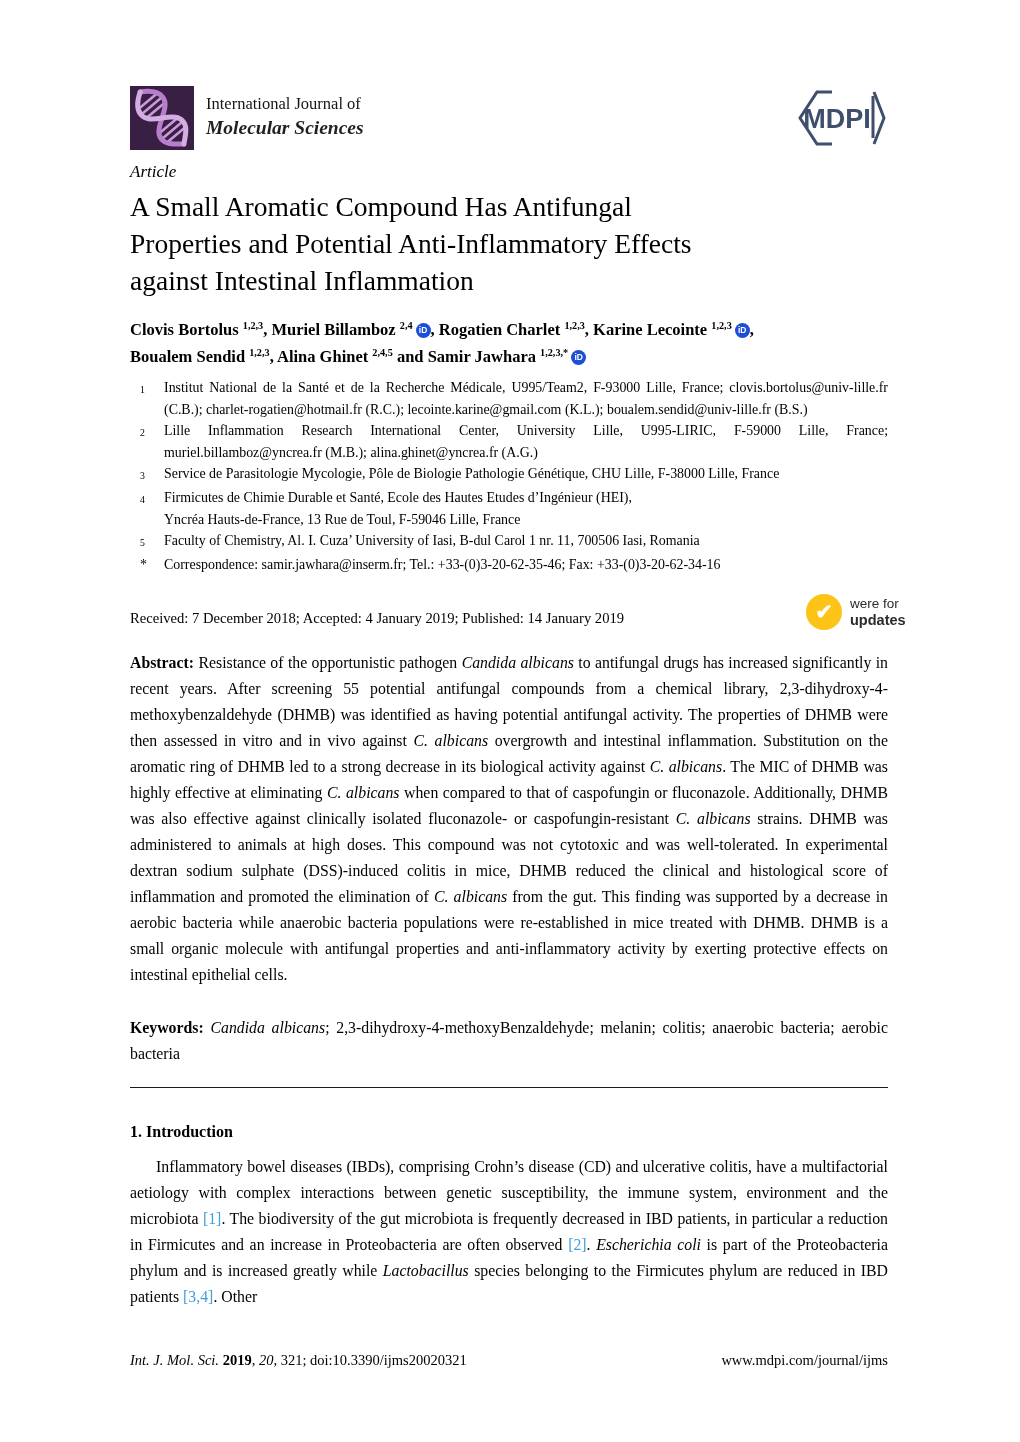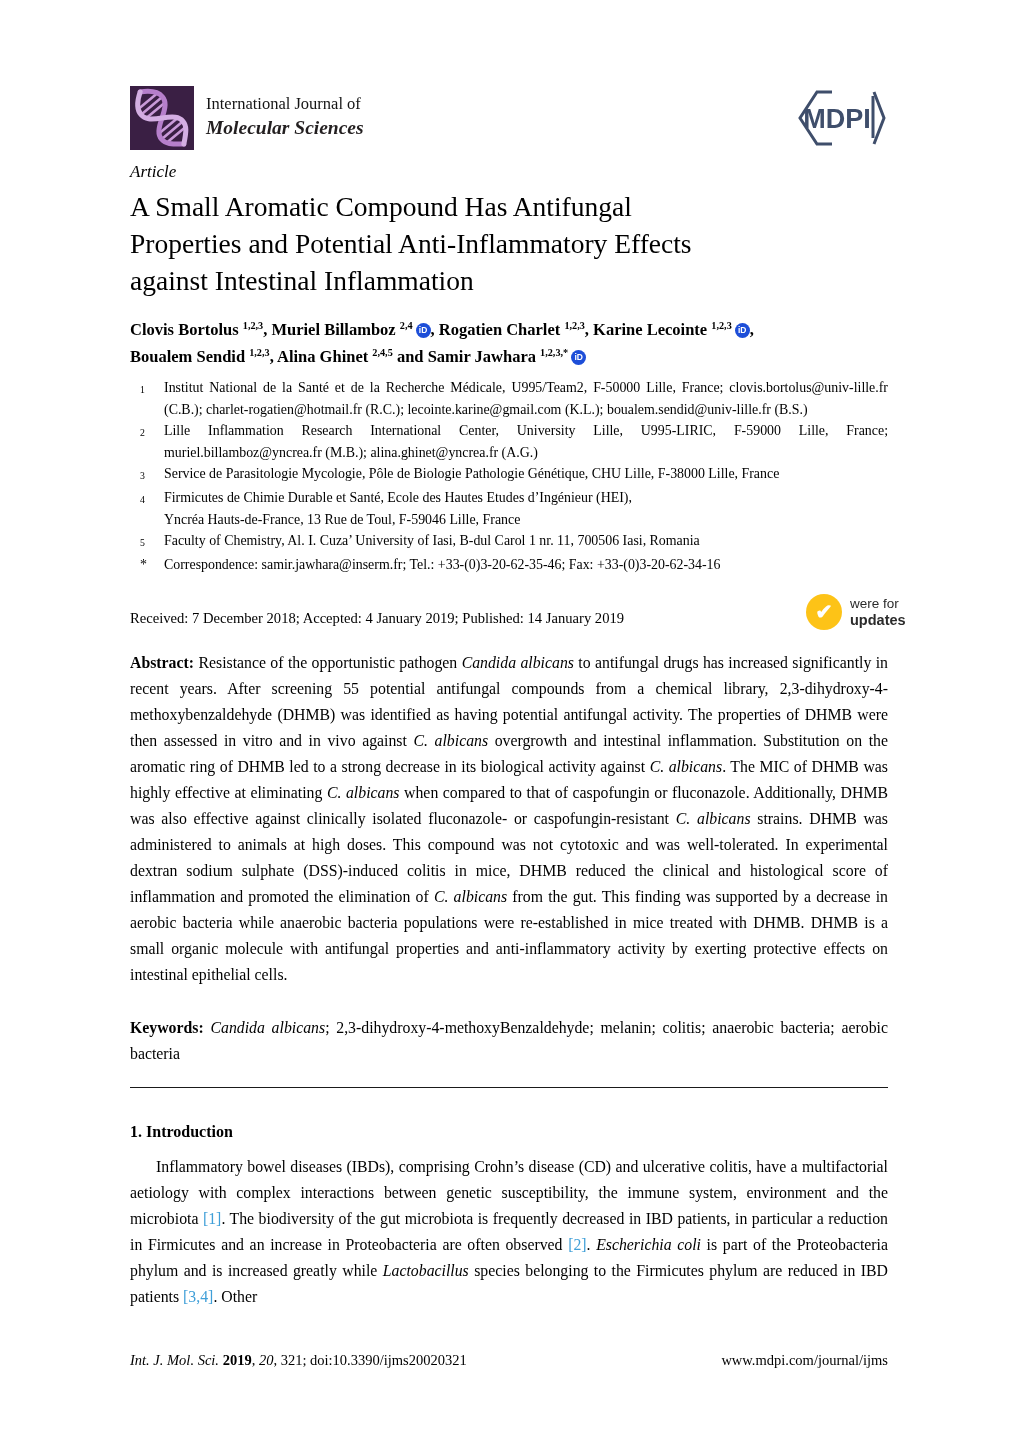--- a/index.html
+++ b/index.html
@@ -89,21 +89,21 @@
     </div>
   </div>
 
   <div class="article-label">Article</div>
   <h1 class="title" style="margin:0;"><span>A Small Aromatic Compound Has Antifungal</span><br><span>Properties and Potential Anti-Inflammatory Effects</span><br><span>against Intestinal Inflammation</span></h1>
   <div class="authors"><span>Clovis Bortolus </span><span class="sup">1,2,3</span><span>, Muriel Billamboz </span><span class="sup">2,4</span><span class="orcid-badge">iD</span><span>, Rogatien Charlet </span><span class="sup">1,2,3</span><span>, Karine Lecointe </span><span class="sup">1,2,3</span><span class="orcid-badge">iD</span><span>,</span><br><span>Boualem Sendid </span><span class="sup">1,2,3</span><span>, Alina Ghinet </span><span class="sup">2,4,5</span><span> and Samir Jawhara </span><span class="sup">1,2,3,*</span><span class="orcid-badge">iD</span></div>
 
   <div class="affils">
     <div class="affil">
       <span class="affil-num">1</span>
-      <span class="affil-text"><span>Institut National de la Santé et de la Recherche Médicale, U995/Team2, F-50000 Lille, France; clovis.bortolus@univ-lille.fr (C.B.); charlet-rogatien@hotmail.fr (R.C.); lecointe.karine@gmail.com (K.L.); boualem.sendid@univ-lille.fr (B.S.)</span></span>
+      <span class="affil-text"><span>Institut National de la Santé et de la Recherche Médicale, U995/Team2, F-93000 Lille, France; clovis.bortolus@univ-lille.fr (C.B.); charlet-rogatien@hotmail.fr (R.C.); lecointe.karine@gmail.com (K.L.); boualem.sendid@univ-lille.fr (B.S.)</span></span>
     </div>
     <div class="affil">
       <span class="affil-num">2</span>
       <span class="affil-text"><span>Lille Inflammation Research International Center, University Lille, U995-LIRIC, F-59000 Lille, France; muriel.billamboz@yncrea.fr (M.B.); alina.ghinet@yncrea.fr (A.G.)</span></span>
     </div>
     <div class="affil">
       <span class="affil-num">3</span>
       <span class="affil-text"><span>Service de Parasitologie Mycologie, Pôle de Biologie Pathologie Génétique, CHU Lille, F-38000 Lille, France</span></span>
     </div>
     <div class="affil">

